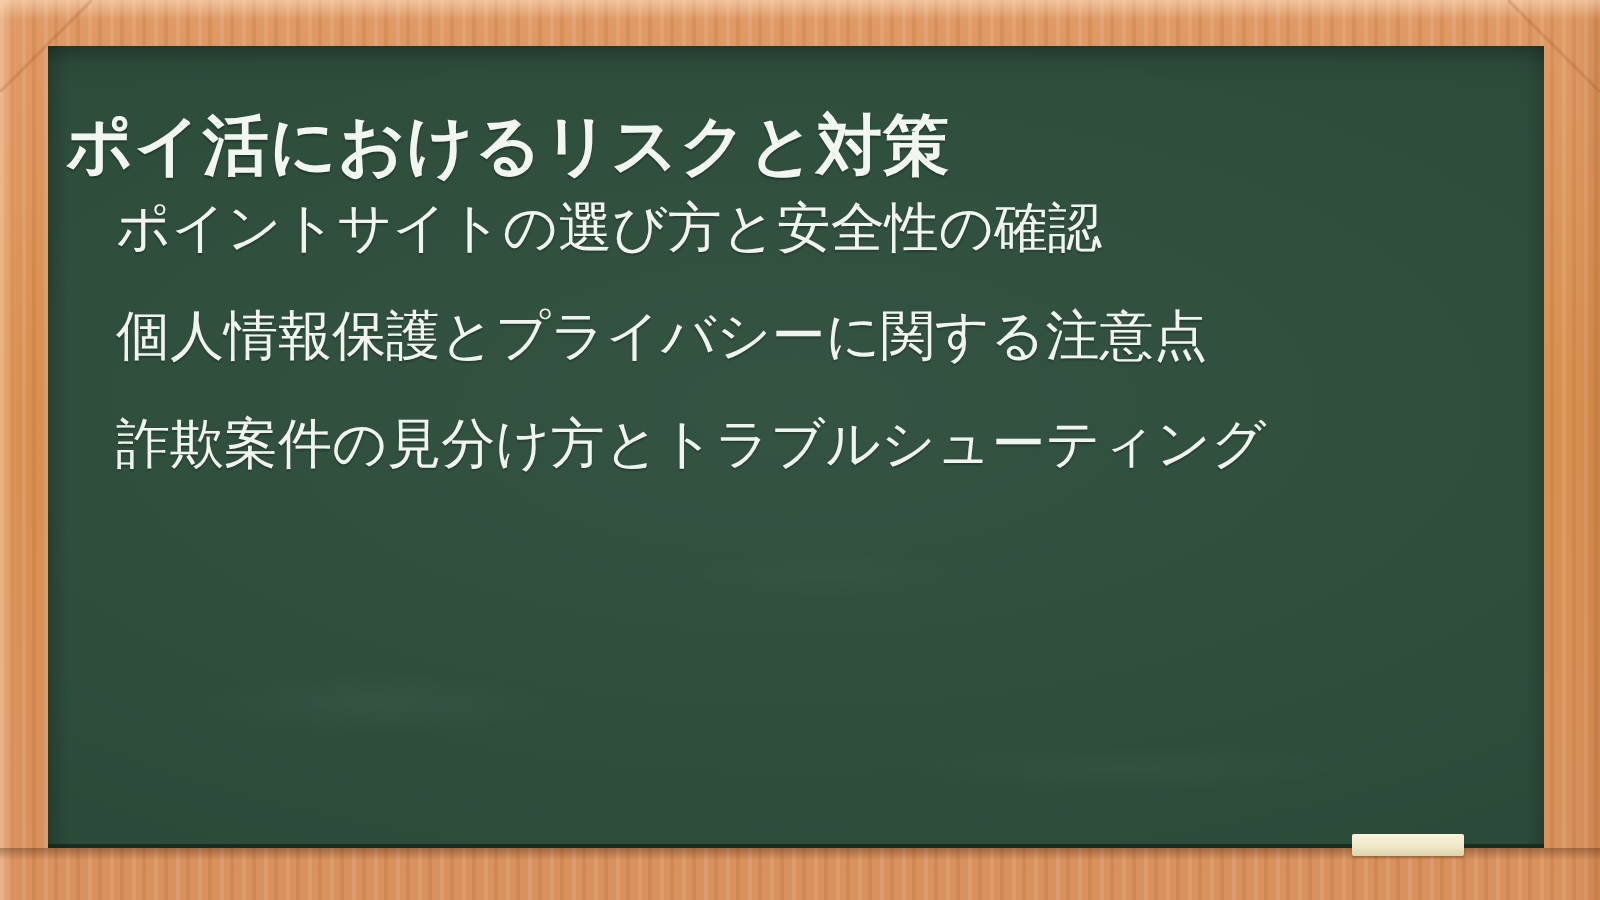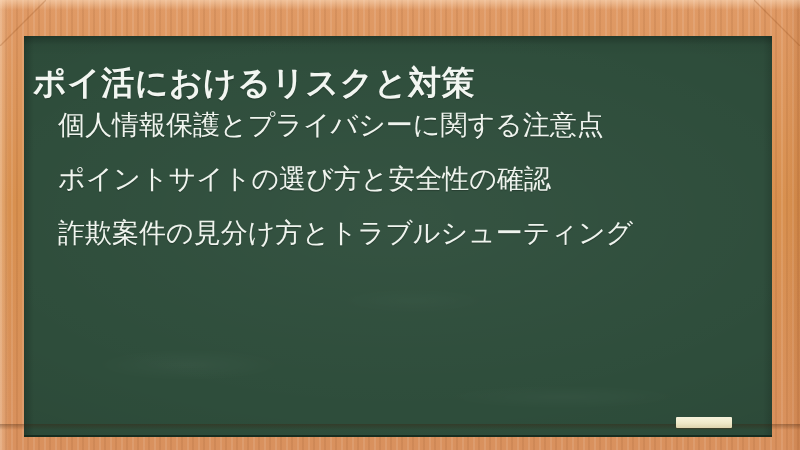--- a/index.html
+++ b/index.html
@@ -56,33 +56,32 @@
     height: 46px;
     pointer-events: none;
   }
   .miter.tl { left: 0;  top: 0;  background: linear-gradient(135deg, rgba(255,255,255,0.00) 48%, rgba(150,80,30,0.28) 50%, rgba(255,255,255,0.00) 52%); }
   .miter.tr { right: 0; top: 0;  background: linear-gradient(-135deg, rgba(255,255,255,0.00) 48%, rgba(150,80,30,0.28) 50%, rgba(255,255,255,0.00) 52%); }
 
   
   .board {
     position: absolute;
     left: 24px;
-    top: 36px;
+    top: 23px;
     width: 748px;
     height: 401px;
     background-color: #2e4d3b;
     background-image:
       radial-gradient(ellipse 110% 90% at 50% 45%, rgba(255,255,255,0.035) 0%, rgba(0,0,0,0.00) 55%, rgba(0,0,0,0.10) 100%),
       linear-gradient(to bottom, rgba(0,0,0,0.26) 0px, rgba(0,0,0,0.04) 9px, rgba(0,0,0,0.00) 20px),
       linear-gradient(to right, rgba(0,0,0,0.18) 0px, rgba(0,0,0,0.00) 10px),
       linear-gradient(to left, rgba(0,0,0,0.14) 0px, rgba(0,0,0,0.00) 9px);
     box-sizing: border-box;
     box-shadow: inset 0 -2px 0 rgba(20,40,28,0.85);
     overflow: hidden;
-    font-family: Liberation Mono, monospace;
   }
 
   
   .chalk-dust {
     position: absolute;
     inset: 0;
     pointer-events: none;
     opacity: 0.30;
     background:
       radial-gradient(ellipse 140px 24px at 22% 82%, rgba(232,240,230,0.12), rgba(0,0,0,0) 70%),
@@ -161,22 +160,22 @@
   <div class="miter tr"></div>
 
   <div class="board">
     <div class="chalk-dust"></div>
 
     <div class="content">
 
       <h1 class="title">ポイ活におけるリスクと対策</h1>
 
       <ul class="bullets">
+        <li class="bullet-line">ポイントサイトの選び方と安全性の確認</li>
         <li class="bullet-line">個人情報保護とプライバシーに関する注意点</li>
-        <li class="bullet-line">ポイントサイトの選び方と安全性の確認</li>
         <li class="bullet-line">詐欺案件の見分け方とトラブルシューティング</li>
       </ul>
 
     </div>
   </div>
 
   <div class="ledge-shadow"></div>
   <div class="chalk-stick"></div>
 
 </div>

